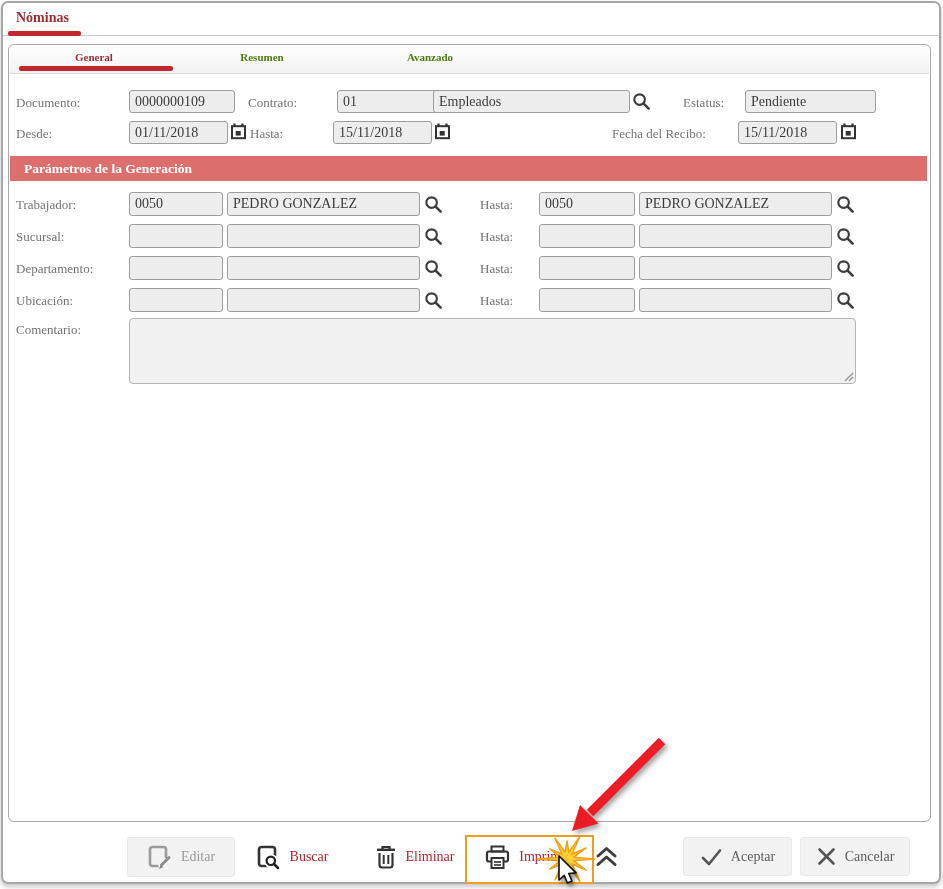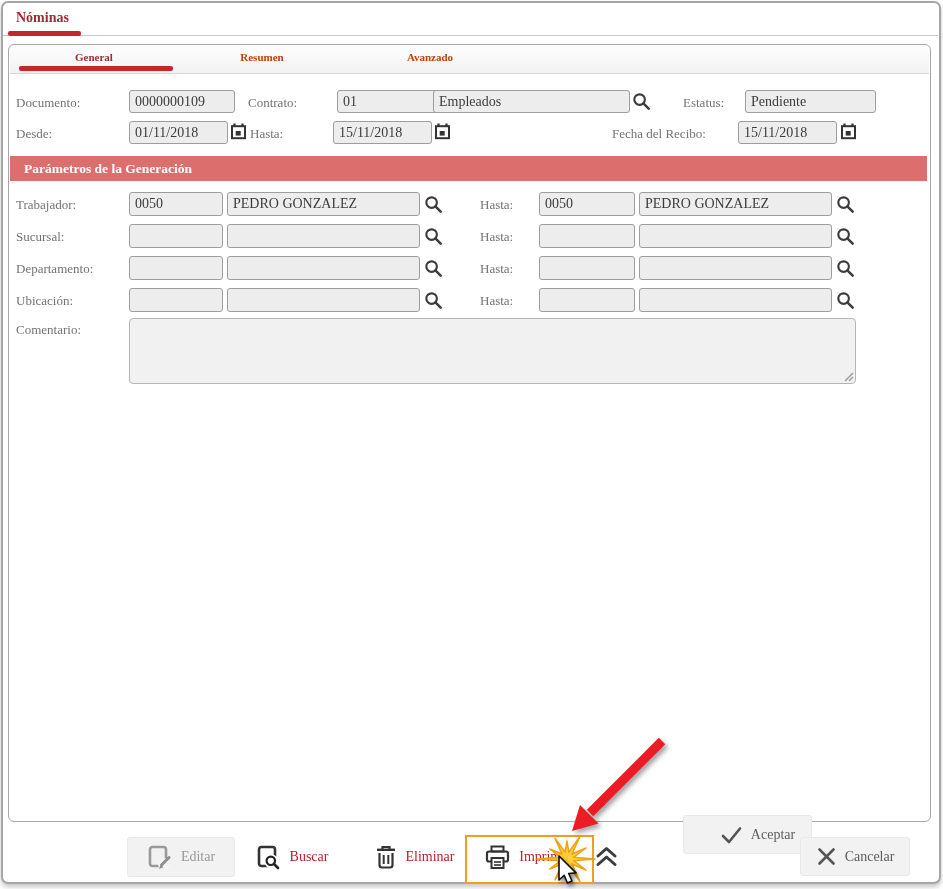--- a/index.html
+++ b/index.html
@@ -9,21 +9,21 @@
   .win-frame{position:absolute;left:1px;top:1px;width:936px;height:879px;
              border:2px solid #a6a6a6;border-radius:7px;box-shadow:0 3px 5px rgba(0,0,0,.22);background:#fff;}
   .win-title{position:absolute;left:16px;top:10px;font-size:14px;font-weight:bold;color:#9e2d33;}
   .title-rule{position:absolute;left:3px;top:35px;width:935px;height:1px;background:#c9c9c9;}
   .title-redbar{position:absolute;left:8px;top:31px;width:73px;height:5px;background:#c2272d;border-radius:2px;z-index:2;}
   .panel{position:absolute;left:8px;top:44px;width:921px;height:776px;border:1.5px solid #a8a8a8;border-radius:6px;background:#fff;}
   .tabbar{position:absolute;left:10px;top:46px;width:919px;height:27px;
           background:linear-gradient(#fefefe,#f2f2f2);border-bottom:1px solid #d8d8d8;border-radius:6px 6px 0 0;}
   .tab{position:absolute;top:51px;width:168px;text-align:center;font-size:11px;font-weight:bold;cursor:default;}
   .tab.active{color:#9e2d33;}
-  .tab.inactive{color:#c2410c;}
+  .tab.inactive{color:#4d7c0f;}
   .tab-underline{position:absolute;left:19px;top:66px;width:154px;height:5px;background:#c2272d;border-radius:2px;}
   .lbl{position:absolute;font-size:13px;color:#737373;white-space:nowrap;}
   .field{position:absolute;height:23px;background:#ededed;border:1px solid #9d9d9d;border-radius:3px;
          box-sizing:border-box;font-size:14px;color:#3c3c3c;padding:2px 5px;line-height:17px;
          white-space:nowrap;overflow:hidden;}
   .section-bar{position:absolute;left:10px;top:156px;width:917px;height:25px;background:#dd6e6e;
                color:#fff;font-size:13.5px;font-weight:bold;line-height:25px;padding-left:14px;box-sizing:border-box;}
   .comment-box{position:absolute;left:129px;top:318px;width:727px;height:66px;background:#f1f1f1;
                border:1px solid #b5b5b5;border-radius:4px;box-sizing:border-box;font-size:14px;color:#3c3c3c;padding:3px 6px;}
   .grip{position:absolute;right:1px;bottom:1px;}
@@ -249,21 +249,21 @@
     <span class="tb-label-red">Imprimir</span>
   </div>
 
   <div class="abs" style="left:593px;top:843px;">
     <svg width="27" height="27" viewBox="0 0 27 27">
       <polyline points="5,13 13.5,5.5 22,13" fill="none" stroke="#3d3d3d" stroke-width="3" stroke-linecap="round" stroke-linejoin="round"></polyline>
       <polyline points="5,21.5 13.5,14 22,21.5" fill="none" stroke="#3d3d3d" stroke-width="3" stroke-linecap="round" stroke-linejoin="round"></polyline>
     </svg>
   </div>
 
-  <div class="tb-btn tb-gray" style="left:683px;top:815px;width:107px;height:37px;padding-left:20px;">
+  <div class="tb-btn tb-gray" style="left:683px;top:837px;width:107px;height:37px;">
     <span>
       <svg width="23" height="22" viewBox="0 0 23 22">
         <polyline points="3,12 9,18 20,4.5" fill="none" stroke="#555" stroke-width="2.6" stroke-linecap="round" stroke-linejoin="round"></polyline>
       </svg>
     </span>
     <span class="tb-label-dark">Aceptar</span>
   </div>
 
   <div class="tb-btn tb-gray" style="left:800px;top:837px;width:108px;height:37px;">
     <span>

